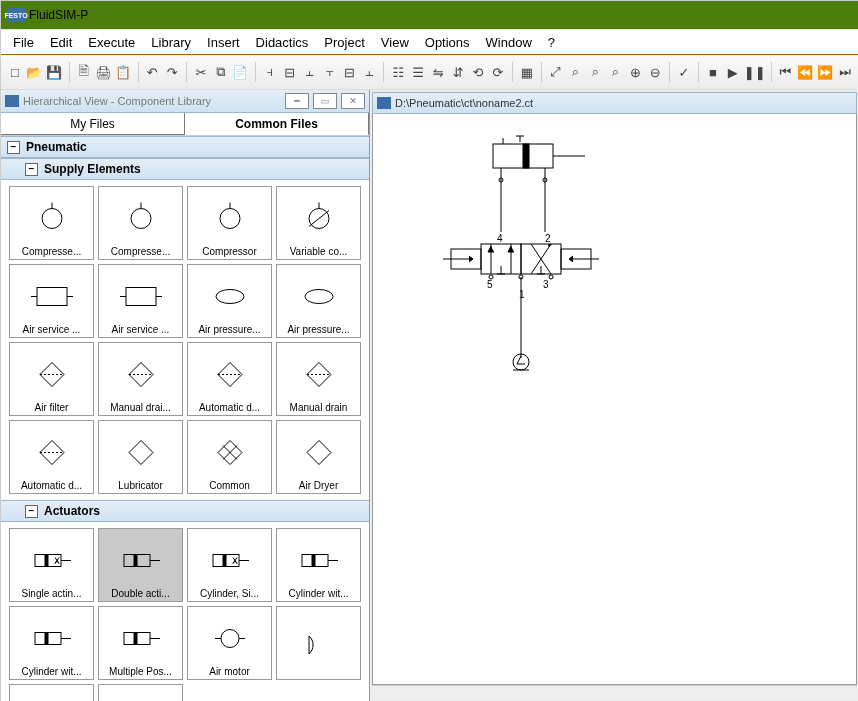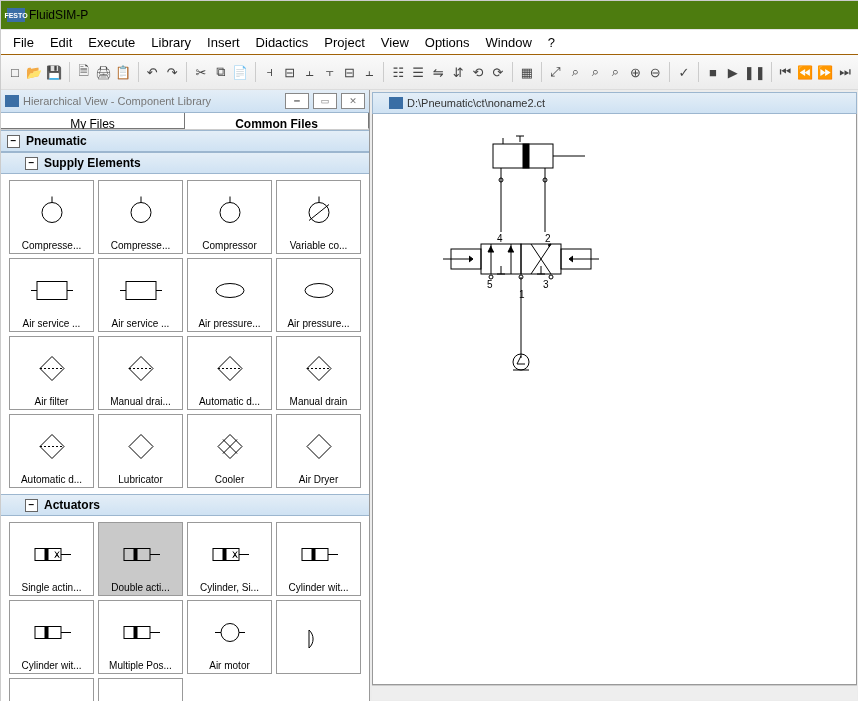--- a/index.html
+++ b/index.html
@@ -11,35 +11,35 @@
 .toolbar{height:30px;display:flex;align-items:center;padding:2px 4px;border-bottom:1px solid #dcdcdc;background:linear-gradient(#fafafa,#ececec)}
 .tool{width:22px;height:22px;display:flex;align-items:center;justify-content:center;margin:0 1px;cursor:pointer;font-size:13px;color:#444}
 .tsep{width:1px;height:20px;background:#ccc;margin:0 4px}
 .workspace{flex:1;display:flex;overflow:hidden}
 
 .leftpanel{width:368px;display:flex;flex-direction:column;border-right:1px solid #999;background:#f5f5f5}
 .lib-titlebar{height:22px;background:linear-gradient(#e4eef7,#cfe2f3);border-bottom:1px solid #9cb6cf;display:flex;align-items:center;padding:0 4px;font-size:11px;color:#777}
 .lib-titlebar .logo{width:14px;height:12px;background:#3a6ea5;margin-right:4px}
 .winbtns{margin-left:auto;display:flex;gap:4px}
 .winbtn{width:22px;height:14px;border:1px solid #888;background:#fff;font-size:9px;display:flex;align-items:center;justify-content:center;cursor:pointer}
-.tabs{height:16px;display:flex;background:#ef4444}
+.tabs{height:22px;display:flex;background:#ef4444}
 .tab{flex:1;text-align:center;line-height:22px;font-size:12px;border:1px solid #777;border-top:none;border-left:none;cursor:pointer;background:#fff}
 .tab.active{font-weight:bold;border-bottom-color:#fff}
 .tree{flex:1;overflow-y:auto;background:#fff;border-top:1px solid #ccc;position:relative}
 .group-header{background:linear-gradient(#e4eef7,#cfe2f3);border:1px solid #9cb6cf;border-left:none;border-right:none;padding:3px 6px;font-weight:bold;font-size:12px;display:flex;align-items:center}
 .group-header.sub{padding-left:24px}
 .toggle{width:11px;height:11px;border:1px solid #666;background:#fff;display:inline-flex;align-items:center;justify-content:center;font-size:10px;line-height:10px;margin-right:6px;cursor:pointer}
 .grid{display:grid;grid-template-columns:repeat(4,1fr);gap:4px;padding:6px 8px}
 .comp{height:72px;border:1px solid #999;background:#fff;display:flex;flex-direction:column;align-items:center;justify-content:flex-end;font-size:10px;text-align:center;cursor:grab;overflow:hidden}
 .comp svg{flex:1;margin-top:4px}
 .comp .lbl{width:100%;white-space:nowrap;overflow:hidden;text-overflow:ellipsis;padding:0 2px 2px}
 .comp.sel{background:#c9c9c9}
 
 .rightpanel{flex:1;display:flex;flex-direction:column;background:#ececec;padding:2px}
-.doc-titlebar{height:20px;background:linear-gradient(#e4eef7,#cfe2f3);border:1px solid #9cb6cf;display:flex;align-items:center;padding:0 16px;font-size:11px;color:#333}
+.doc-titlebar{height:20px;background:linear-gradient(#e4eef7,#cfe2f3);border:1px solid #9cb6cf;display:flex;align-items:center;padding:0 4px;font-size:11px;color:#333}
 .doc-titlebar .logo{width:14px;height:12px;background:#3a6ea5;margin-right:4px}
 .canvas{flex:1;background:#fff;border:1px solid #999;border-top:none;position:relative;overflow:auto}
 .canvas svg{position:absolute}
 .hscroll{height:14px;background:#eee;border-top:1px solid #ccc}
 </style>
 </head>
 <body>
 
 <div class="app">
 
@@ -266,21 +266,21 @@
               <div class="lbl">Lubricator</div>
             </div>
             <div class="comp">
               <svg width="50" height="38" viewBox="0 0 50 38">
                 <g stroke="#000" fill="none" stroke-width="1">
                   <polygon points="25,7 37,19 25,31 13,19"></polygon>
                   <line x1="18" y1="12" x2="32" y2="26"></line>
                   <line x1="32" y1="12" x2="18" y2="26"></line>
                 </g>
               </svg>
-              <div class="lbl">Cooler</div>
+              <div class="lbl">Common</div>
             </div>
             <div class="comp">
               <svg width="50" height="38" viewBox="0 0 50 38">
                 <g stroke="#000" fill="none" stroke-width="1">
                   <polygon points="25,7 37,19 25,31 13,19"></polygon>
                 </g>
               </svg>
               <div class="lbl">Air Dryer</div>
             </div>
           </div>

